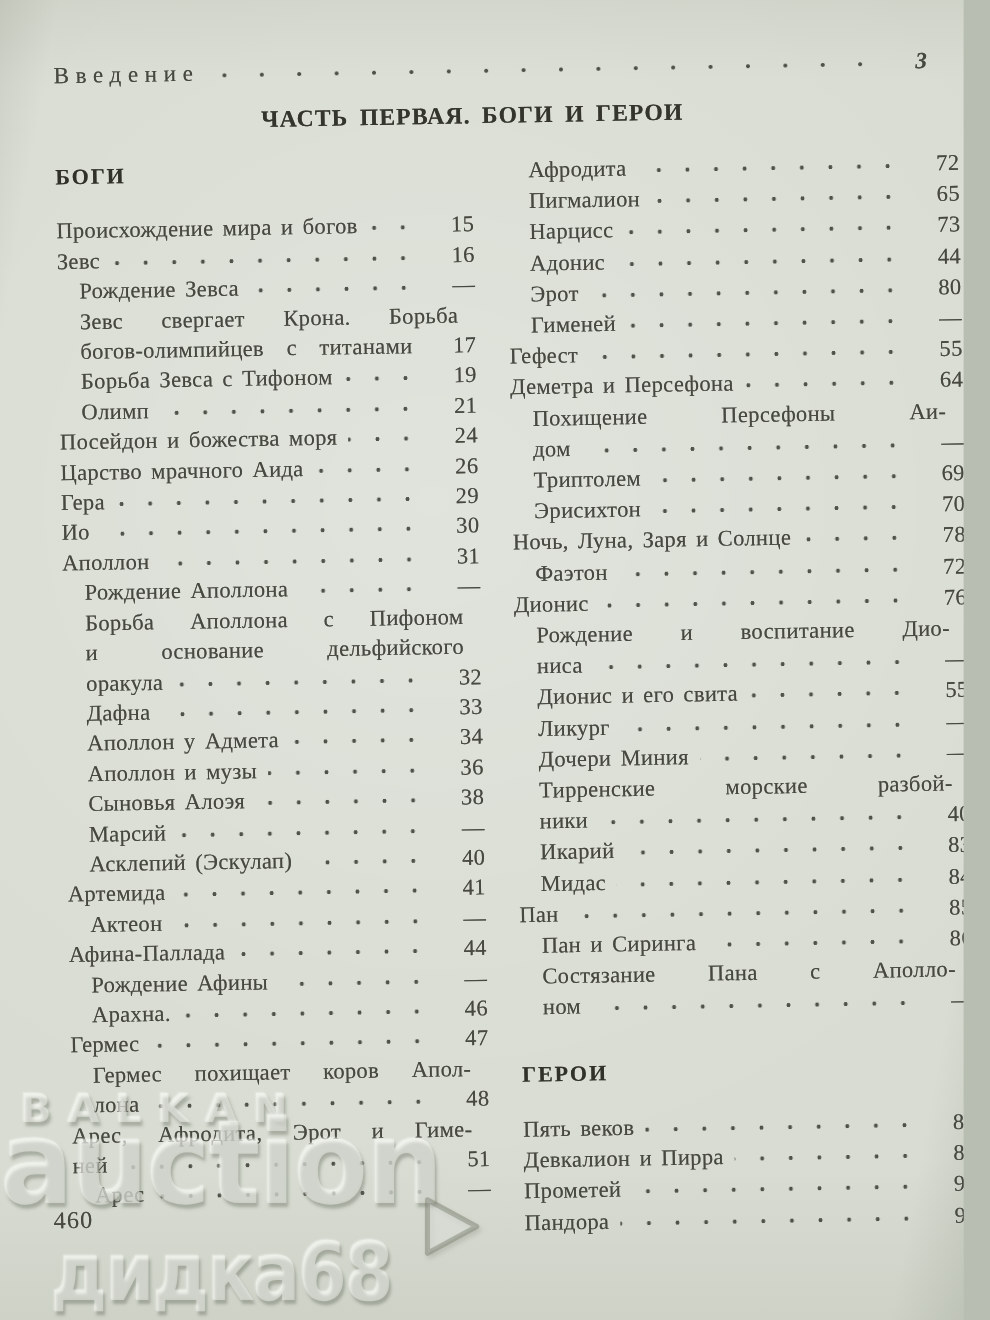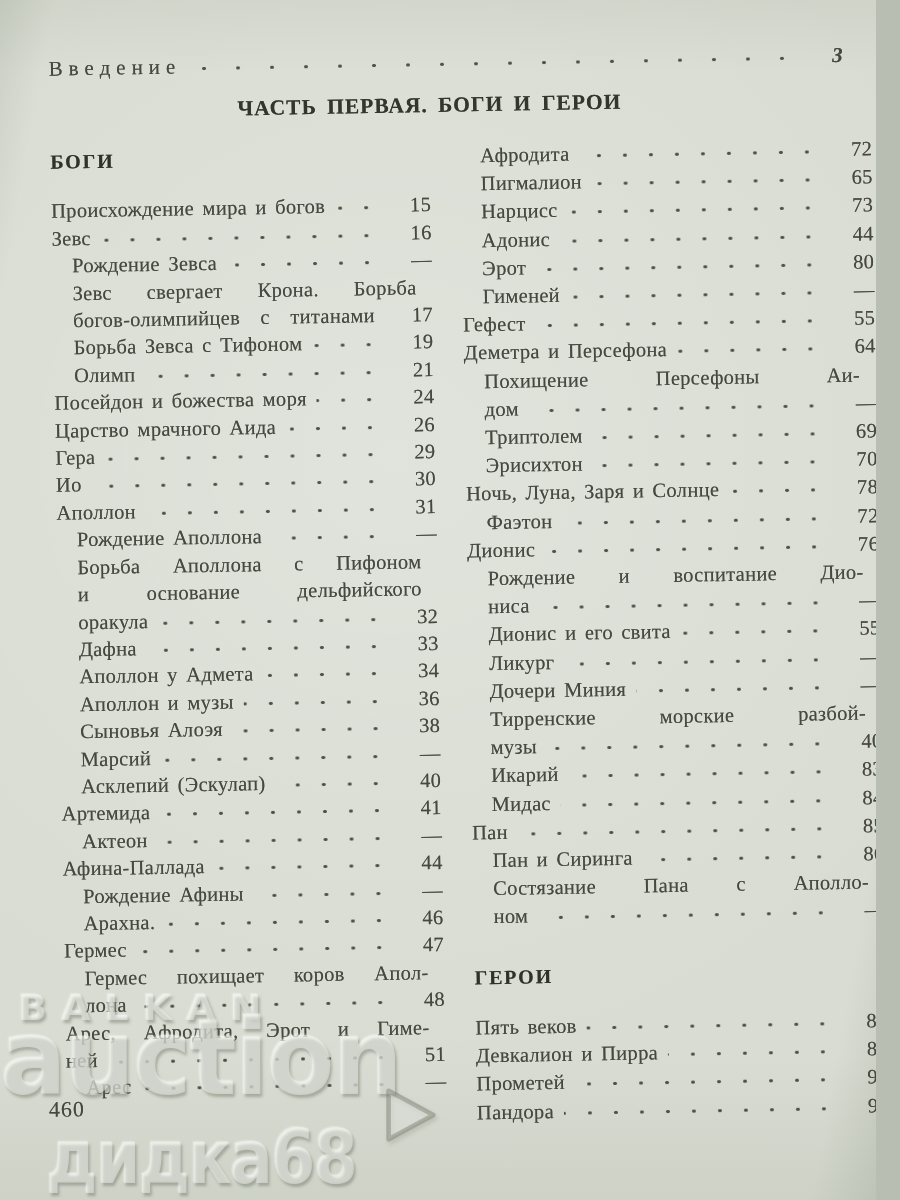--- a/index.html
+++ b/index.html
@@ -424,21 +424,21 @@
             <div class="toc-entry indent-1">
               <div class="entry-line">
                 <span class="entry-text">Дочери Миния</span>
                 <span class="dots"></span>
                 <span class="entry-page">—</span>
               </div>
             </div>
             <div class="toc-entry indent-1">
               <div class="pre-line">Тирренские морские разбой-</div>
               <div class="entry-line">
-                <span class="entry-text">музы</span>
+                <span class="entry-text">ники</span>
                 <span class="dots"></span>
                 <span class="entry-page">40</span>
               </div>
             </div>
             <div class="toc-entry indent-1">
               <div class="entry-line">
                 <span class="entry-text">Икарий</span>
                 <span class="dots"></span>
                 <span class="entry-page">83</span>
               </div>

